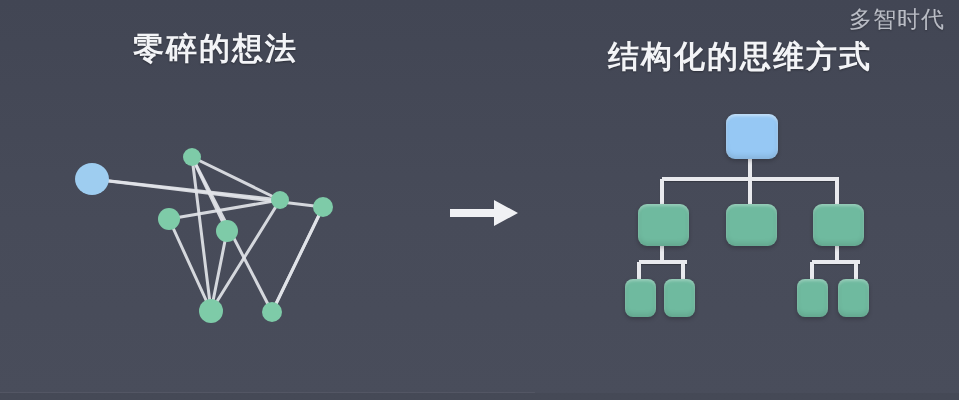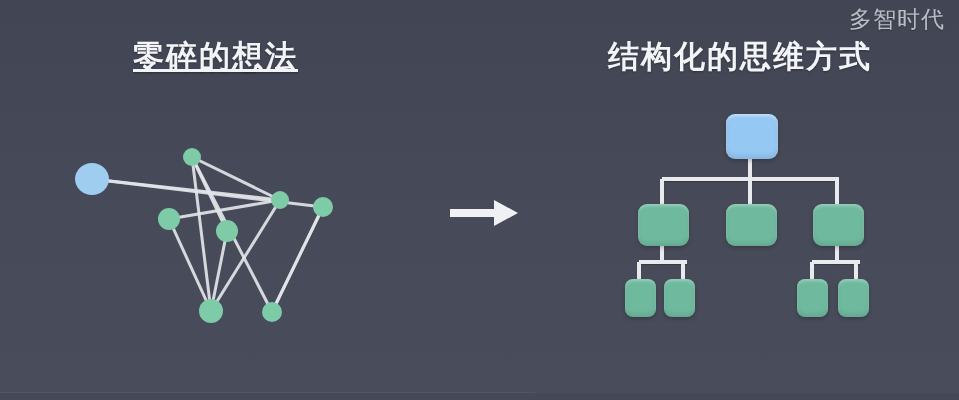--- a/index.html
+++ b/index.html
@@ -35,21 +35,21 @@
 
   .title {
     position: absolute;
     color: #f3f4f7;
     font-size: 31px;
     font-weight: 700;
     letter-spacing: 2px;
     white-space: nowrap;
     text-shadow: 0 1px 2px rgba(0,0,0,0.35);
   }
-  #title-left  { left: 133px; top: 36px; text-decoration: underline; }
+  #title-left  { left: 133px; top: 28px; }
   #title-right { left: 608px; top: 36px; text-align: center; }
 
   #watermark {
     position: absolute;
     right: 14px;
     top: 4px;
     color: rgba(235,238,245,0.72);
     font-size: 23px;
     letter-spacing: 1px;
     white-space: nowrap;

